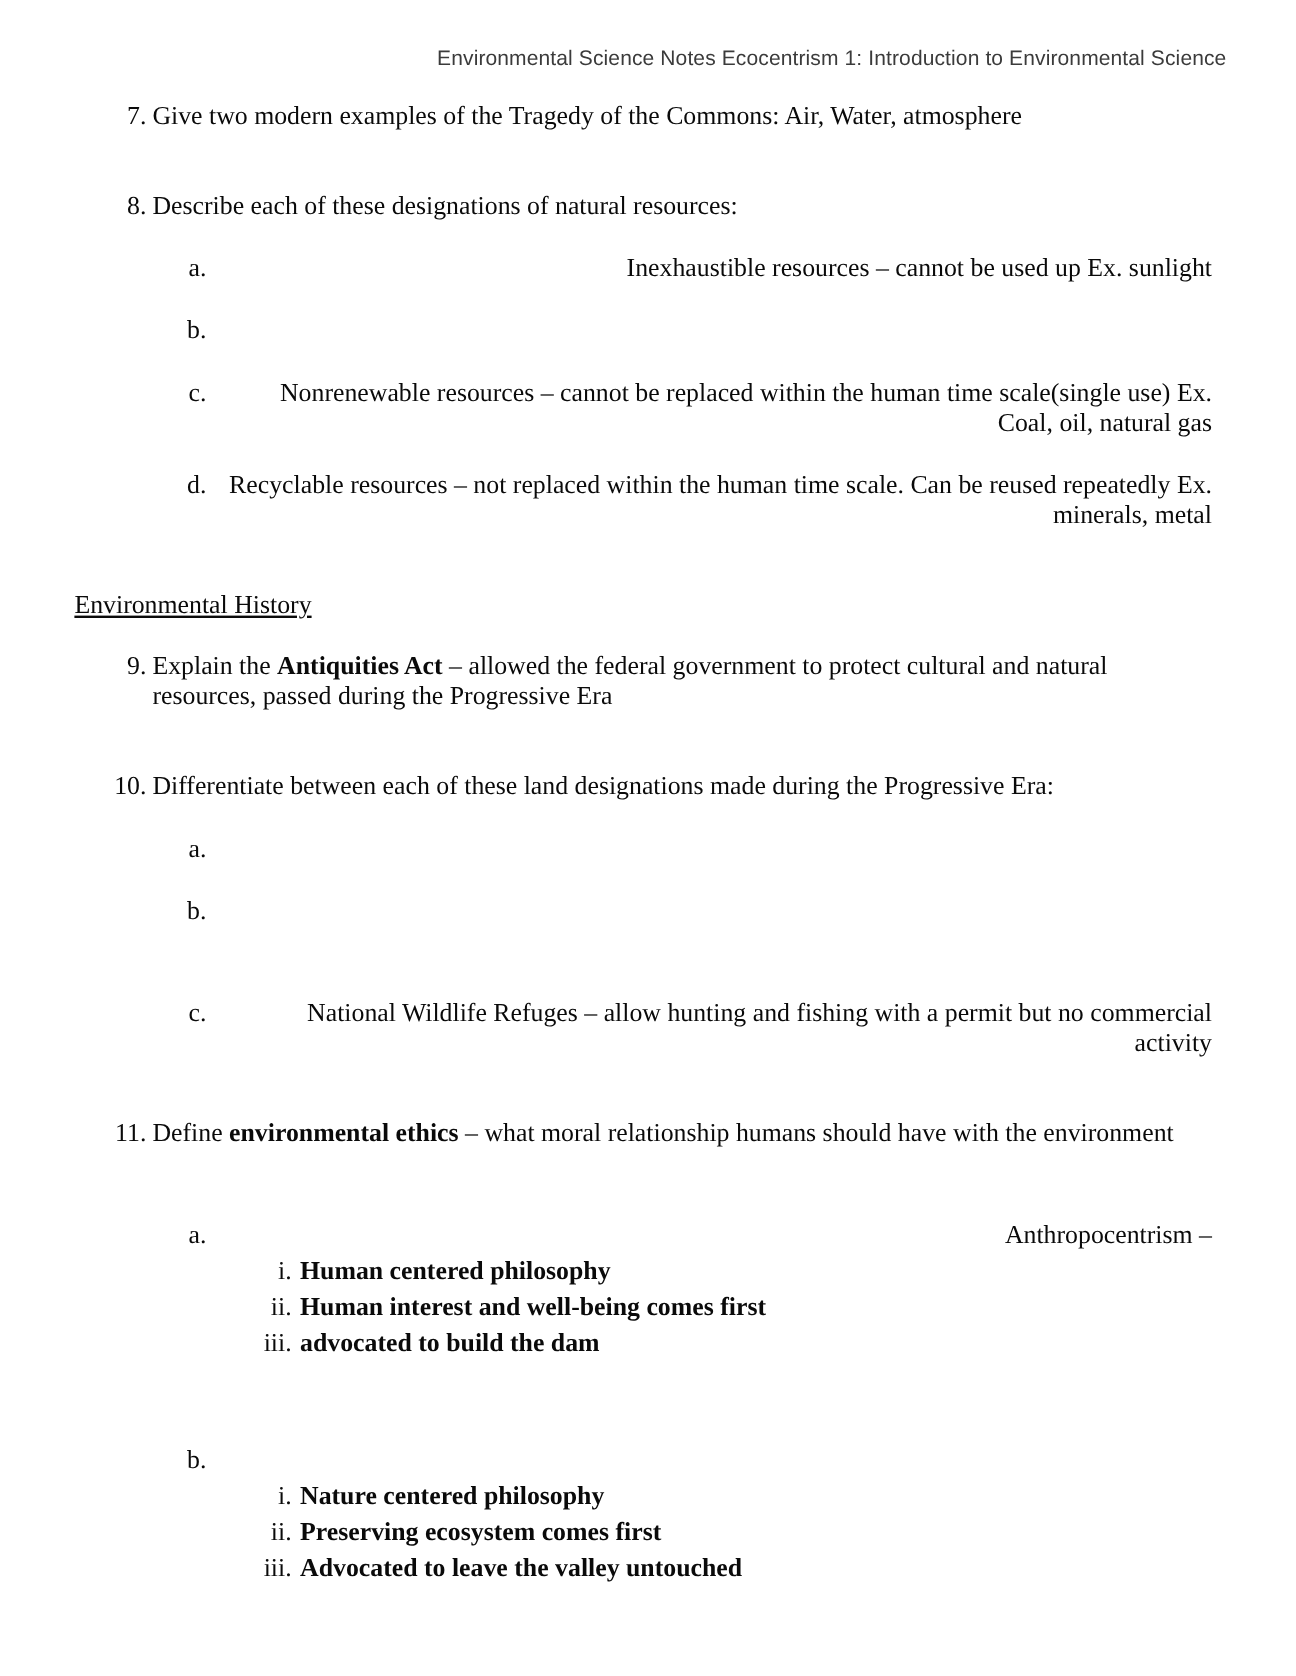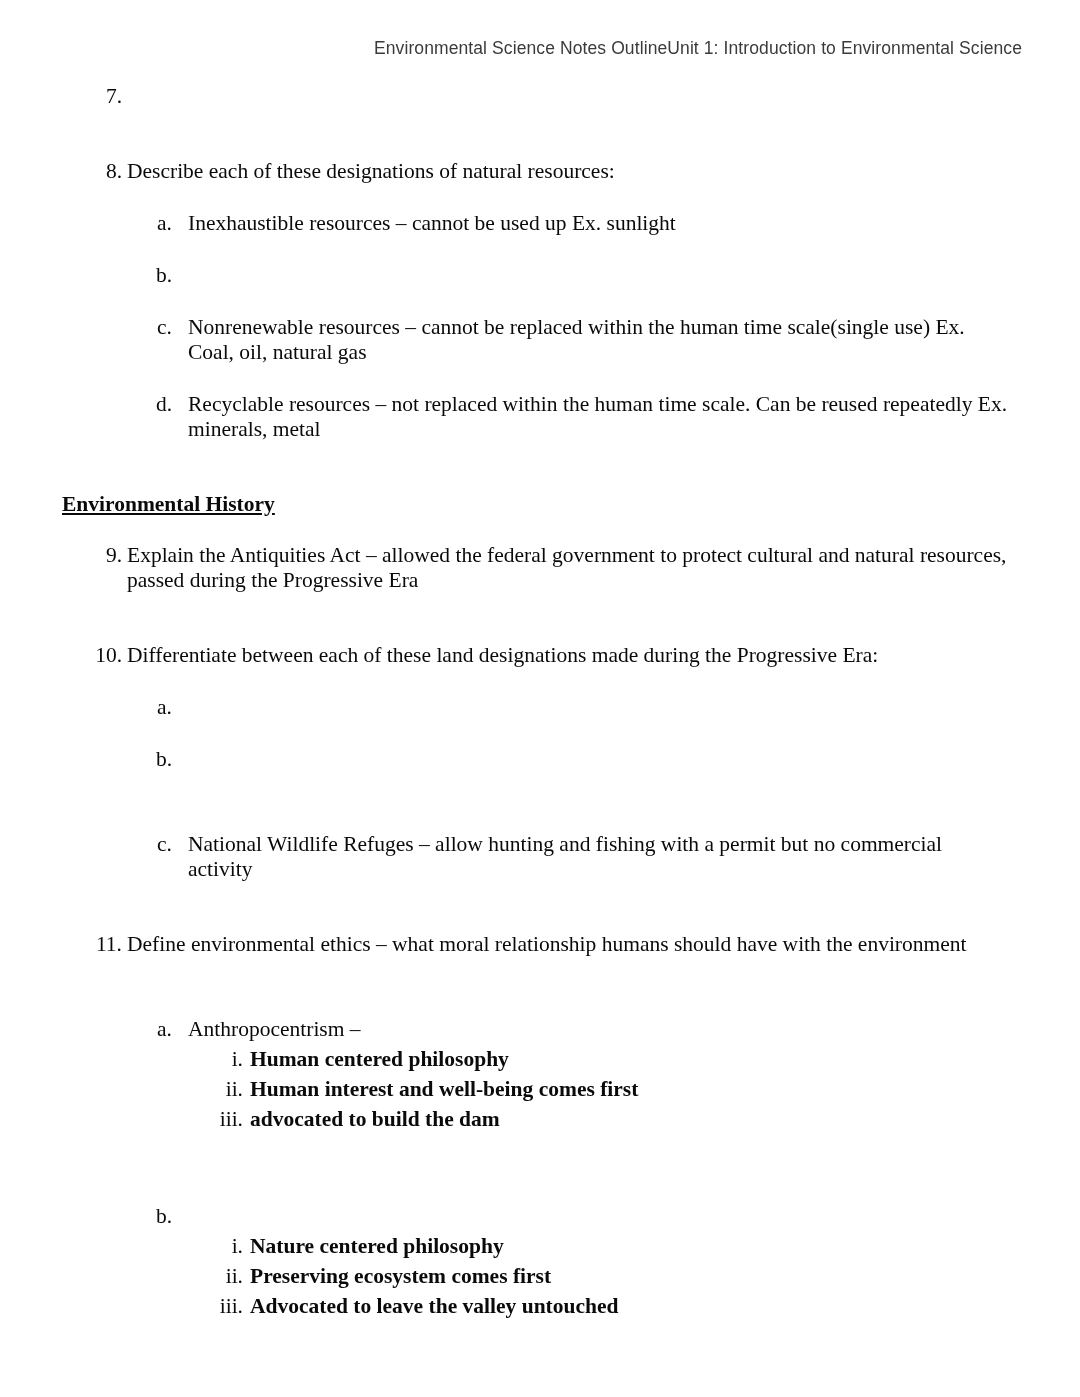--- a/index.html
+++ b/index.html
@@ -79,20 +79,21 @@
   
   .lvl2 {
     padding-left: 128px;
   }
   .lvl2 > .marker {
     width: 44px;
     padding-right: 16px;
   }
   .lvl2 > .row-text {
     max-width: 822px;
+    text-align: right;
   }
 
   
   .lvl3 {
     padding-left: 196px;
   }
   .lvl3 > .marker {
     width: 47px;
     padding-right: 7px;
   }
@@ -104,38 +105,39 @@
   
   .gap-lg   { margin-top: 50px; }
   .gap-md   { margin-top: 27px; }
   .gap-sm   { margin-top: 5px; }
   .gap-xl   { margin-top: 60px; }
   .gap-xxl  { margin-top: 72px; }
 
   .section-heading {
     padding-left: 62px;
     font-size: 21.5px;
-    font-weight: bold;
+    font-weight: normal;
     text-decoration: underline;
     line-height: 1.16;
   }
 
-  b, .bold { font-weight: normal; margin-top: 20px; }
+  b, .bold { font-weight: bold; margin-top: 20px; }
 </style>
 </head>
 <body>
 
 <div class="page">
 
-  <div class="doc-header">Environmental Science Notes OutlineUnit 1: Introduction to Environmental Science</div>
+  <div class="doc-header">Environmental Science Notes Ecocentrism 1: Introduction to Environmental Science</div>
 
   <div class="doc-body">
 
     <div class="row lvl1">
       <span class="marker">7.</span>
+      <span class="row-text">Give two modern examples of the Tragedy of the Commons: Air, Water, atmosphere</span>
     </div>
 
     <div class="row lvl1 gap-lg">
       <span class="marker">8.</span>
       <span class="row-text">Describe each of these designations of natural resources:</span>
     </div>
 
     <div class="row lvl2 gap-md">
       <span class="marker">a.</span>
       <span class="row-text">Inexhaustible resources – cannot be used up Ex. sunlight</span>

